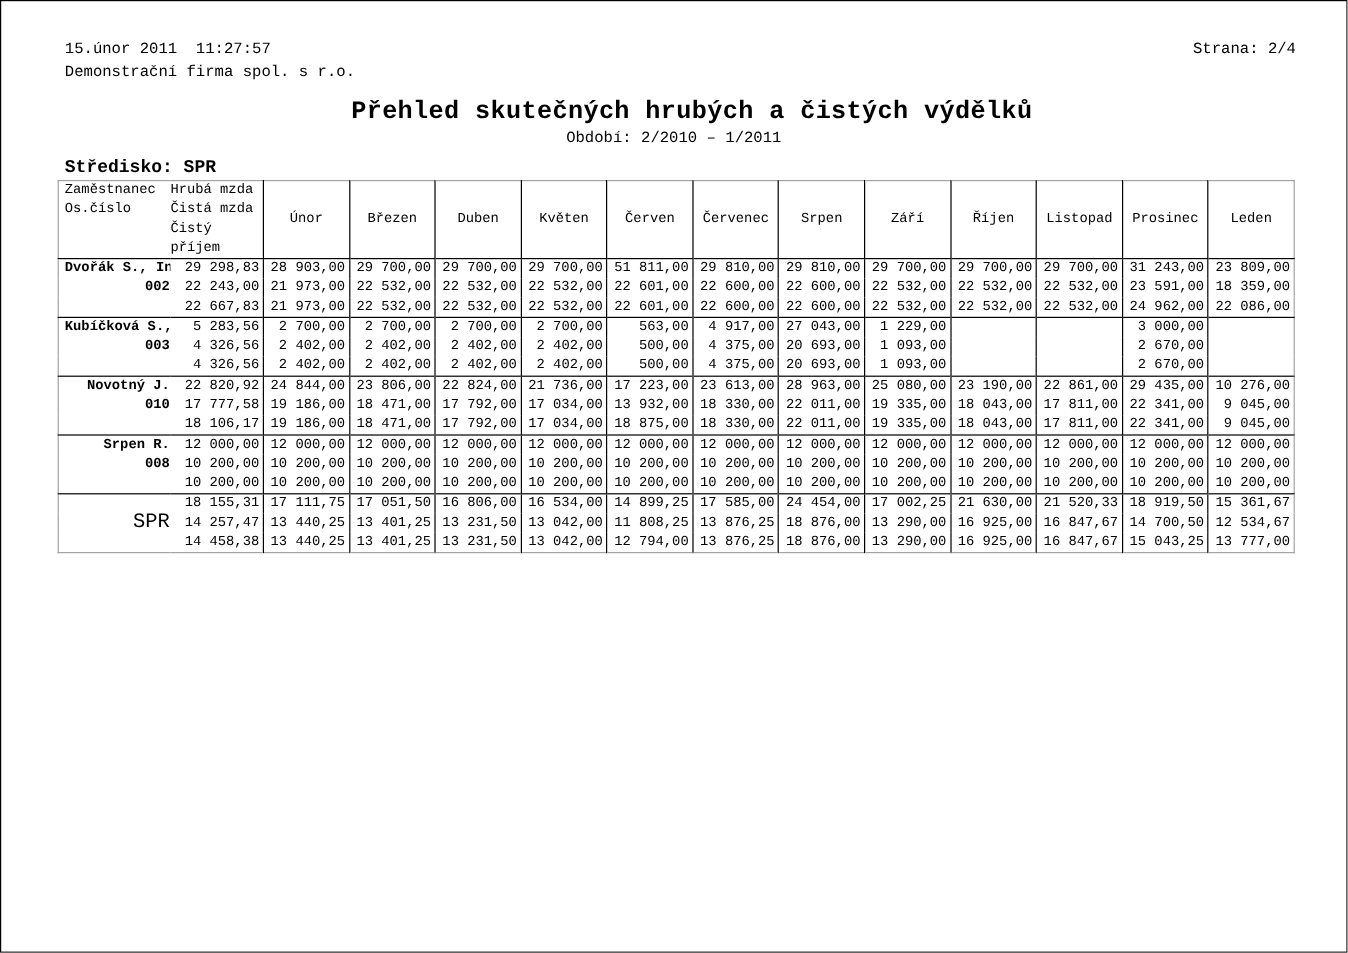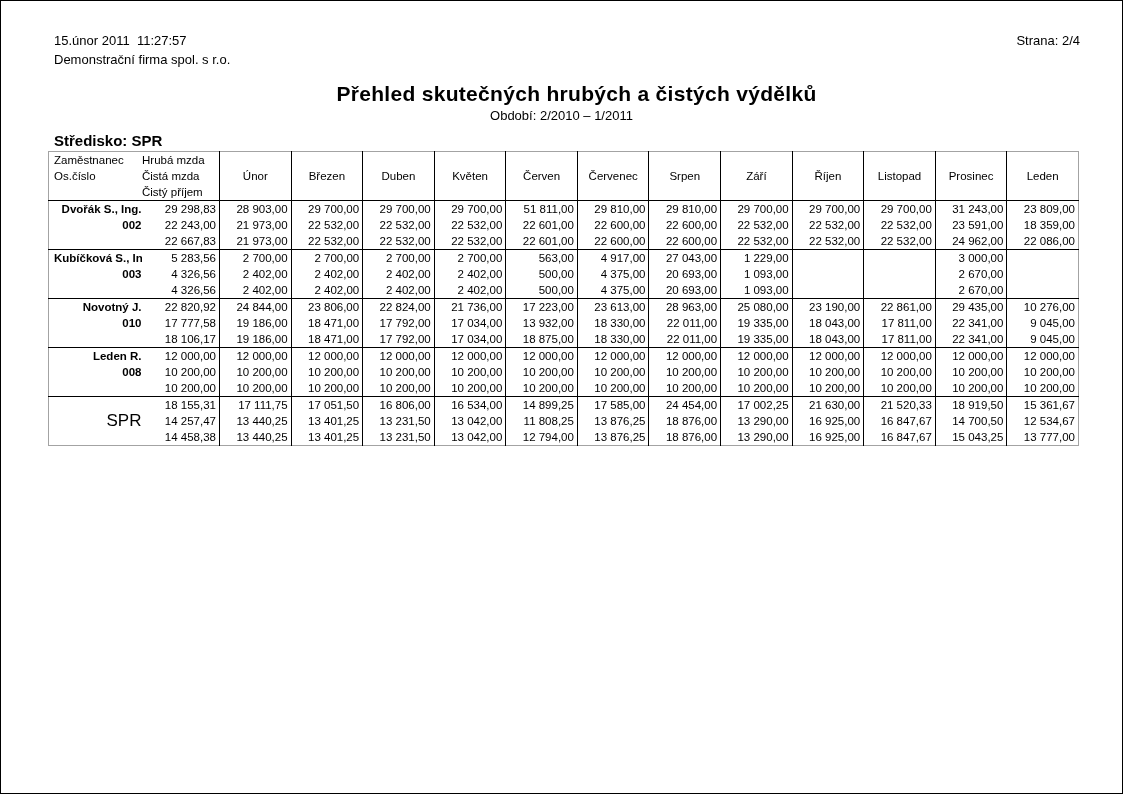--- a/index.html
+++ b/index.html
@@ -2,21 +2,21 @@
 <html><head>
 <meta charset="utf-8">
 <style>
   html, body { margin: 0; padding: 0; background: #e8e8e8; }
   .page {
     position: relative;
     width: 1121px;
     height: 792px;
     background: #ffffff;
     border: 1px solid #000000;
-    font-family: Liberation Sans, sans-serif;
+    font-family: Liberation Mono, monospace;
     color: #000000;
     overflow: hidden;
   }
   .top-row {
     display: flex;
     justify-content: space-between;
     margin: 32px 42px 0 53px;
     font-size: 13px;
   }
   .datetime { white-space: pre; }
@@ -250,21 +250,21 @@
           <td class="num month-cell">18 330,00</td>
           <td class="num month-cell">22 011,00</td>
           <td class="num month-cell">19 335,00</td>
           <td class="num month-cell">18 043,00</td>
           <td class="num month-cell">17 811,00</td>
           <td class="num month-cell">22 341,00</td>
           <td class="num month-cell">9 045,00</td>
         </tr>
         <tr class="group-start">
           <td rowspan="3" class="name-cell">
-            <div class="emp-name">Leden R.</div>
+            <div class="emp-name">Srpen R.</div>
             <div class="emp-code">008</div>
           </td>
           <td class="num avg-cell">12 000,00</td>
           <td class="num month-cell">12 000,00</td>
           <td class="num month-cell">12 000,00</td>
           <td class="num month-cell">12 000,00</td>
           <td class="num month-cell">12 000,00</td>
           <td class="num month-cell">12 000,00</td>
           <td class="num month-cell">12 000,00</td>
           <td class="num month-cell">12 000,00</td>

